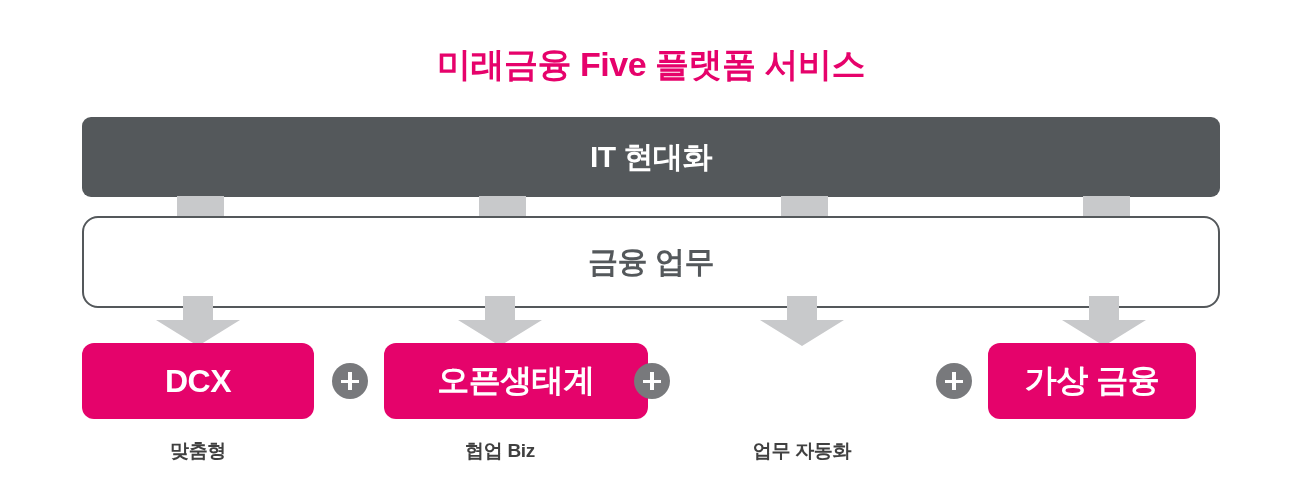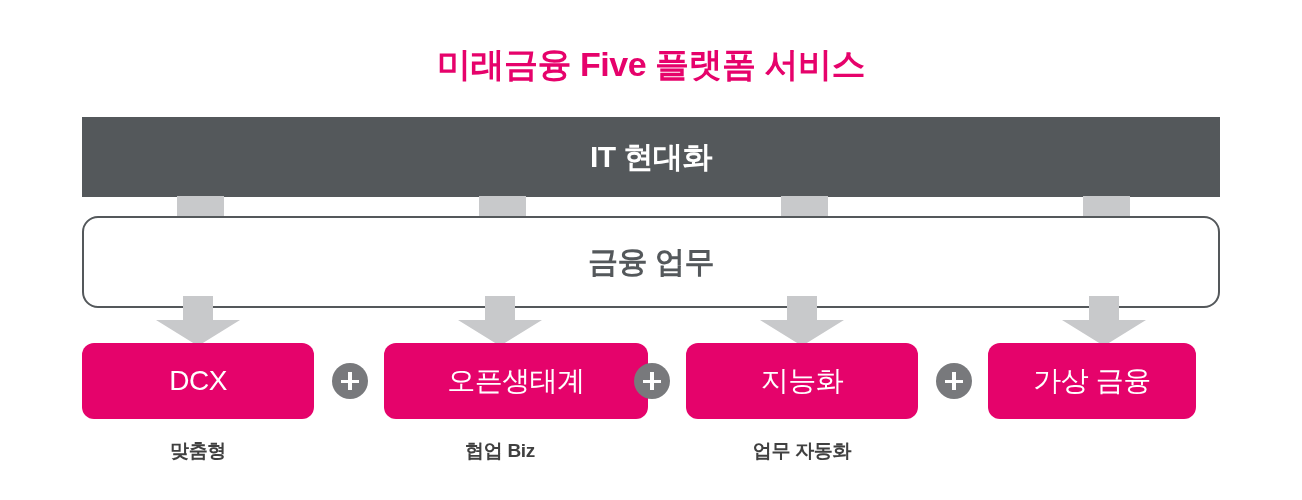--- a/index.html
+++ b/index.html
@@ -21,21 +21,21 @@
     letter-spacing:-0.5px;
     color:#e6026b;
     line-height:52px;
     white-space:nowrap;
   }
 
   
   .bar-dark{
     position:absolute;left:82px;top:117px;width:1138px;height:80px;
     background:#54585b;
-    border-radius:0;
+    border-radius:9px;
     display:flex;align-items:center;justify-content:center;
   }
   .bar-dark-label{
     color:#ffffff;
     font-size:30px;
     font-weight:bold;
     letter-spacing:-0.5px;
     white-space:nowrap;
   }
 
@@ -70,22 +70,22 @@
 
   
   .pinkbox{
     position:absolute;top:343px;height:76px;
     background:#e5036b;
     border-radius:12px;
     display:flex;align-items:center;justify-content:center;
   }
   .pinkbox-label{
     color:#ffffff;
-    font-size:28px;
-    font-weight:normal;
+    font-size:32px;
+    font-weight:bold;
     letter-spacing:-0.5px;
     white-space:nowrap;
   }
 
   
   .plus{
     position:absolute;top:363px;width:36px;height:36px;
     border-radius:50%;
     background:#78797c;
   }
@@ -147,23 +147,20 @@
         <polygon points="33,0 63,0 63,24 90,24 48,50 6,24 33,24" fill="#c8c9cb"></polygon>
       </svg>
   </div>
 
   <div class="pinkbox" style="left:82px;width:232px">
     <span class="pinkbox-label">DCX</span>
   </div>
   <div class="pinkbox" style="left:384px;width:264px">
     <span class="pinkbox-label">오픈생태계</span>
   </div>
-  <div class="pinkbox" style="left:686px;width:232px">
-    <span class="pinkbox-label">지능화</span>
-  </div>
   <div class="pinkbox" style="left:988px;width:208px">
     <span class="pinkbox-label">가상 금융</span>
   </div>
 
   <div class="plus" style="left:332px"></div>
   <div class="plus" style="left:634px"></div>
   <div class="plus" style="left:936px"></div>
 
   <div class="sublabel" style="left:82px;width:232px">맞춤형</div>
   <div class="sublabel" style="left:384px;width:232px">협업 Biz</div>

